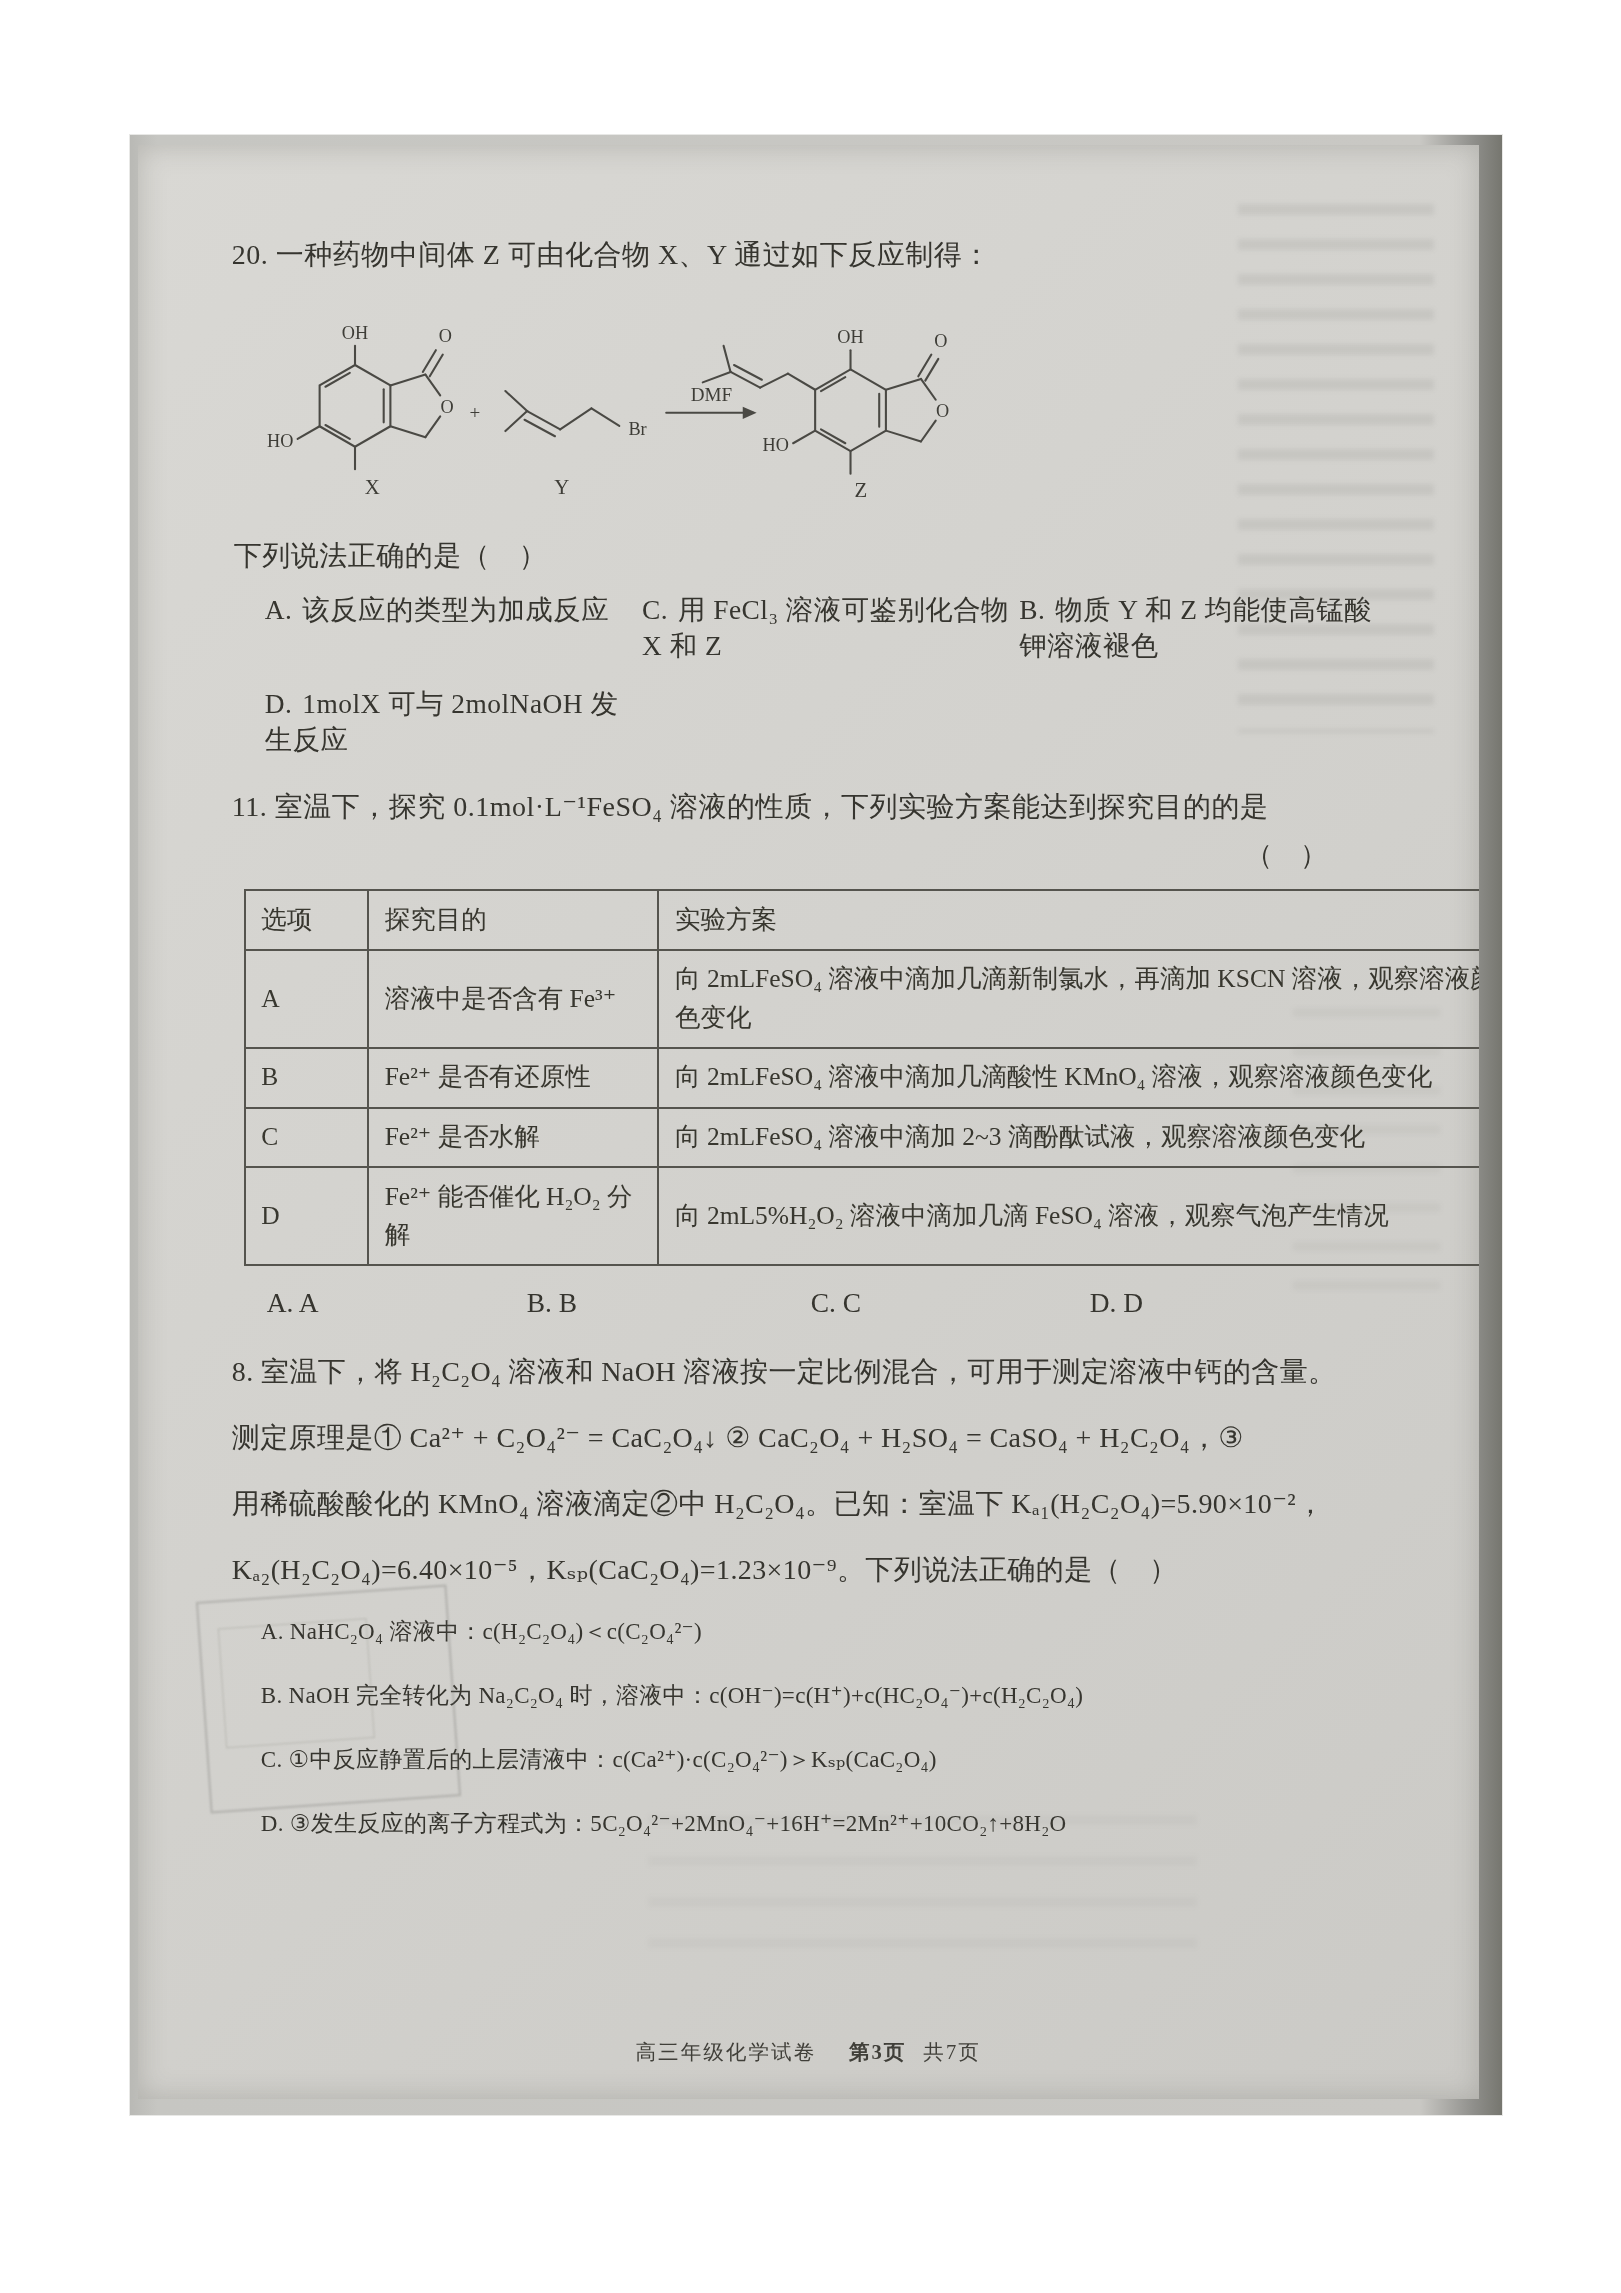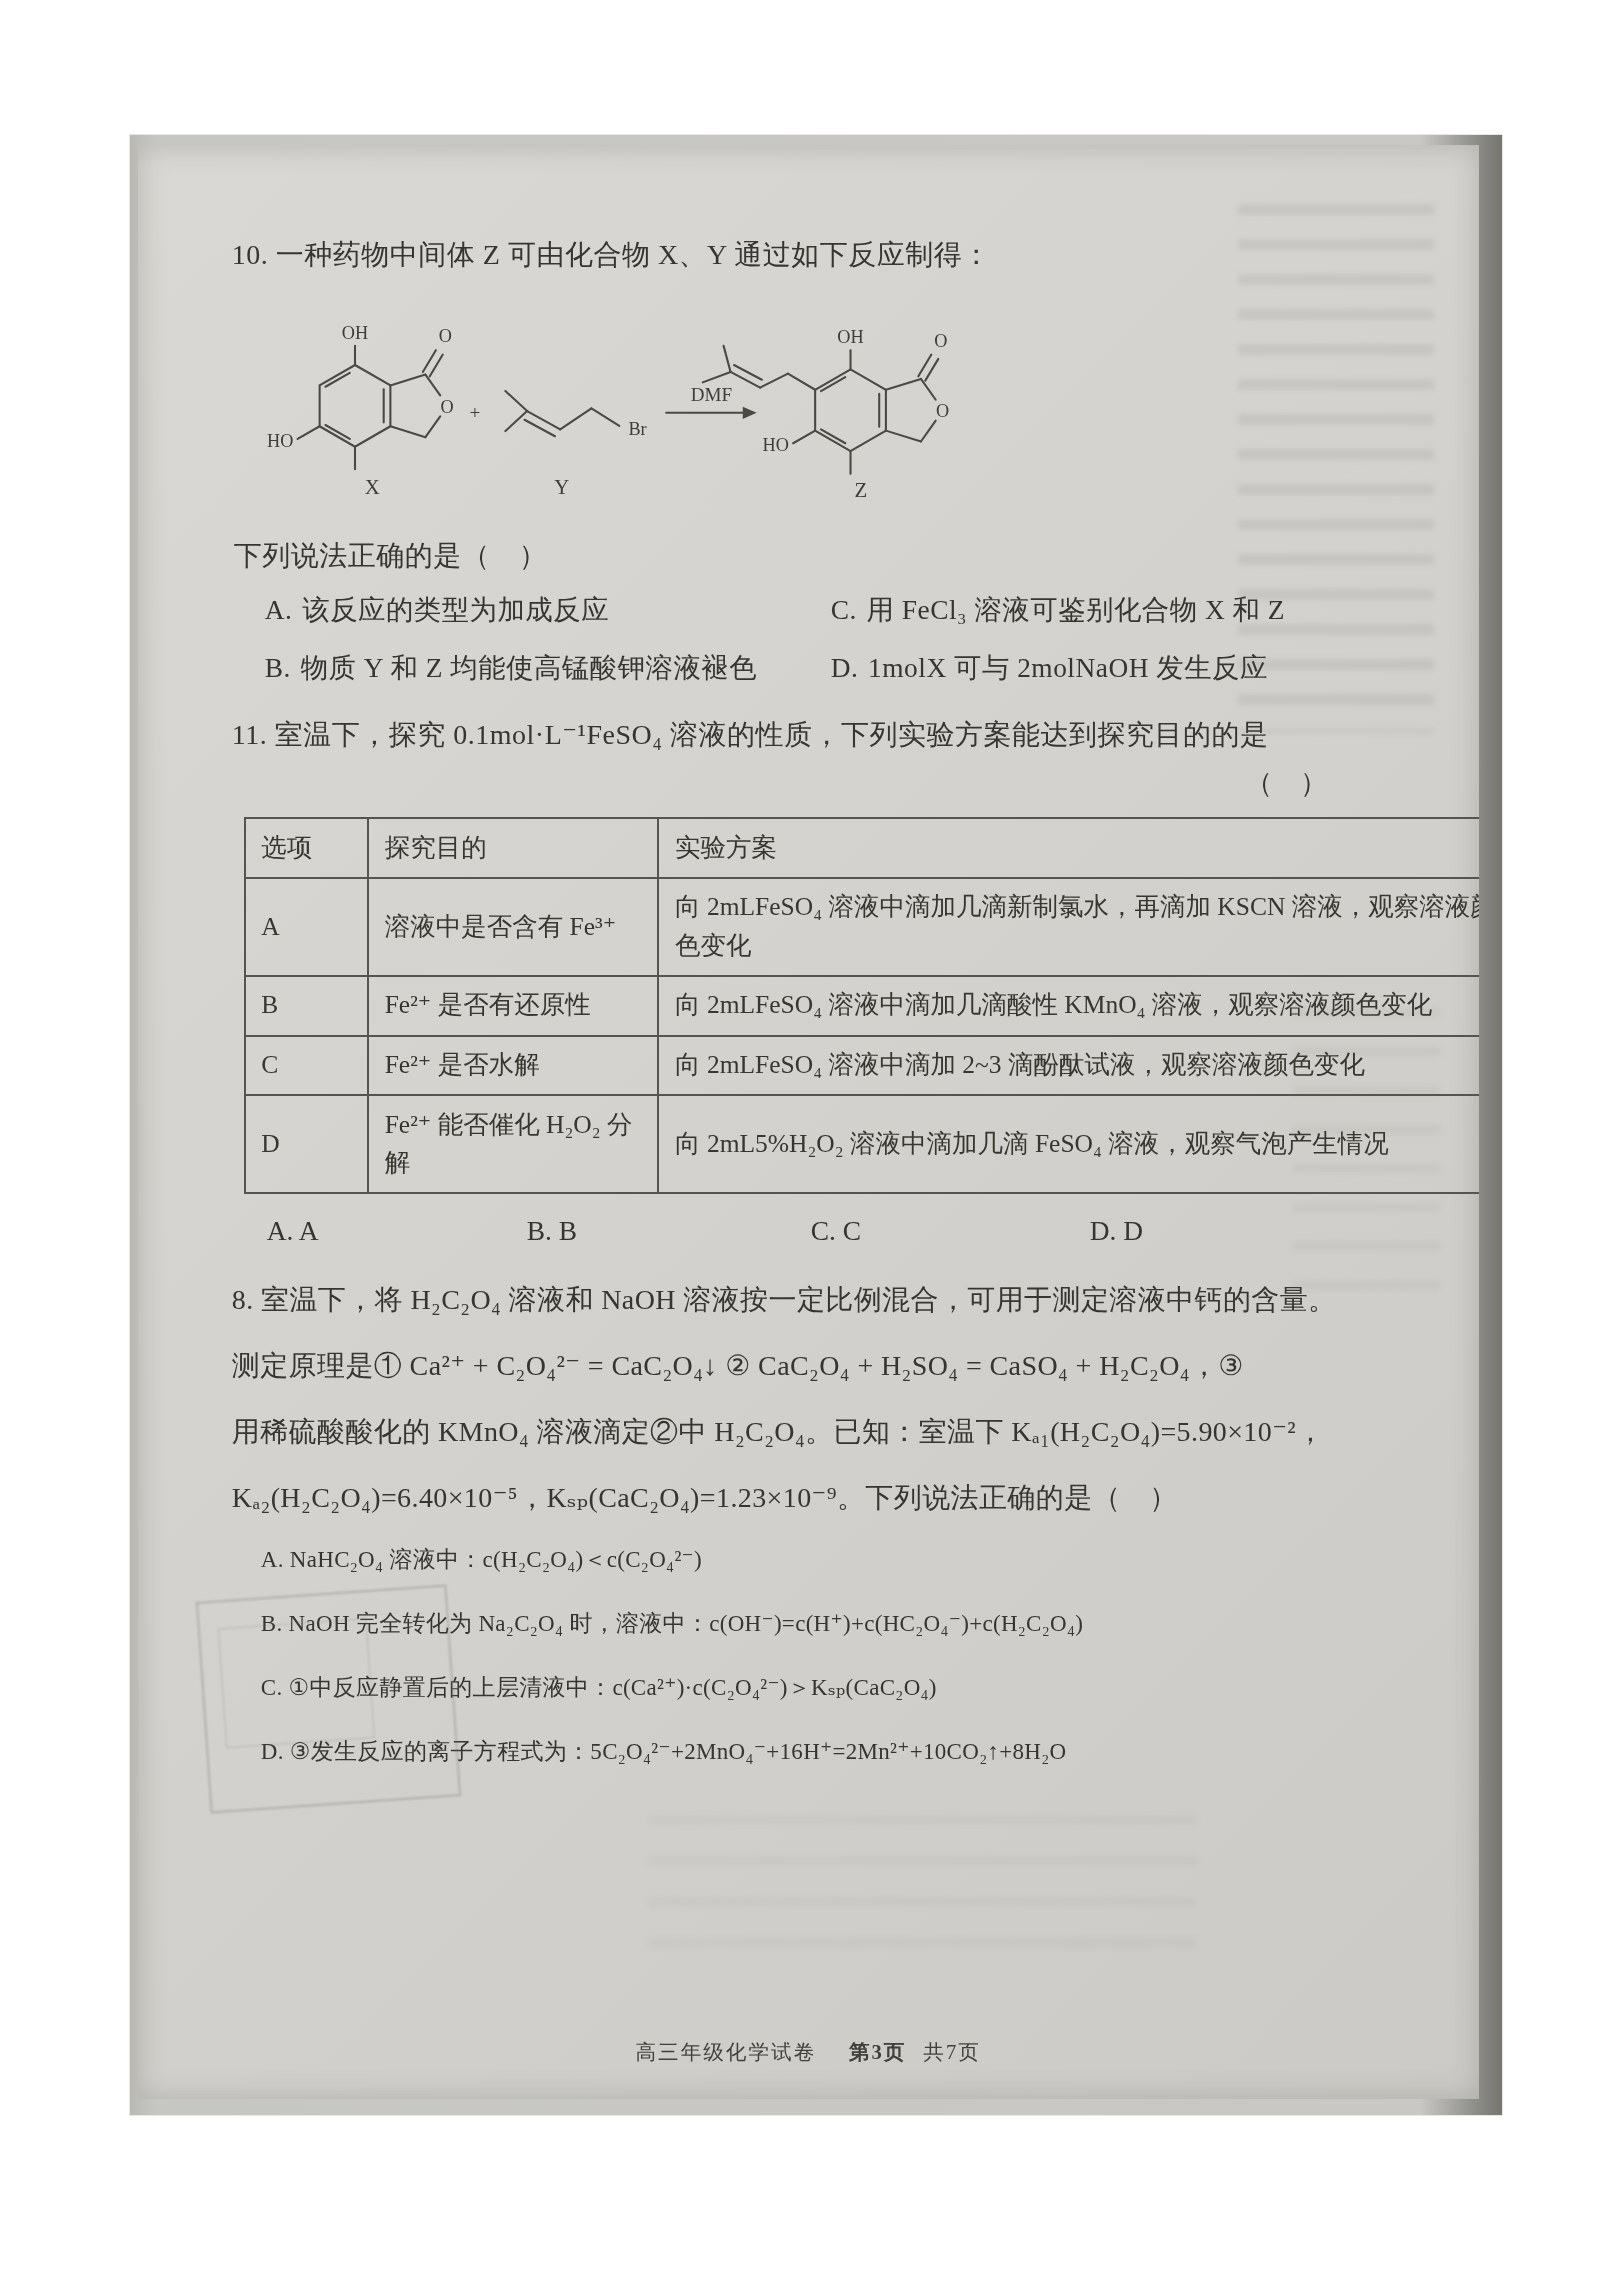--- a/index.html
+++ b/index.html
@@ -26,21 +26,21 @@
   .stem{font-size:28px;line-height:1.45;letter-spacing:0.5px;}
   .indent{padding-left:2px;}
   
   .scheme{margin:9.8px 0 17.6px 9.8px;}
   .scheme svg{display:block;}
   .scheme text{font-size:22px;fill:#3e3d37;font-family:"Liberation Serif","DejaVu Serif",serif;}
   .scheme .struct-label{font-size:24px;}
   .scheme .atom{font-size:21px;}
   .bond{stroke:#4a4944;stroke-width:2.4;fill:none;stroke-linecap:round;}
   
-  .opts2{display:grid;grid-template-columns:1fr 1fr;row-gap:21.6px;margin:15.7px 0 0 33px;font-size:27.4px;}
+  .opts2{display:grid;grid-template-columns:1fr 1fr 1fr;row-gap:21.6px;margin:15.7px 0 0 33px;font-size:27.4px;}
   .opt{letter-spacing:0.5px;}
   .opt .k{margin-right:9.8px;}
   
   .q11{margin-top:29px;}
   .bracket-line{font-size:27.4px;text-align:right;padding-right:69px;margin-top:9.8px;}
   table.exp{
     border-collapse:collapse;margin:15.7px 0 0 11.8px;width:1292px;
     font-size:25.5px;color:#38372f;padding-left:44px;
   }
   table.exp td{border:2px solid #55544e;padding:9.8px 15.7px;vertical-align:middle;line-height:1.5;}
@@ -75,21 +75,21 @@
   footer.pg .pgno{font-weight:bold;margin-left:25.5px;}
   footer.pg .pgtot{margin-left:9.8px;}
 </style>
 </head>
 <body>
 
 <div class="photo">
   <div class="paper">
 
     <section>
-      <p class="stem">10. 一种药物中间体 Z 可由化合物 X、Y 通过如下反应制得：</p>
+      <p class="stem">20. 一种药物中间体 Z 可由化合物 X、Y 通过如下反应制得：</p>
 
       <div class="scheme">
         <svg width="765" height="233" viewBox="0 0 880 240">
 
           <g>
             <path class="bond" d="M130,78 L170.7,101.5 L170.7,148.5 L130,172 L89.3,148.5 L89.3,101.5 Z"></path>
             <path class="bond" d="M124,87 L96,103"></path>
             <path class="bond" d="M163,106 L163,144"></path>
             <path class="bond" d="M124,163 L96,147"></path>
             <path class="bond" d="M130,78 L130,56"></path>

